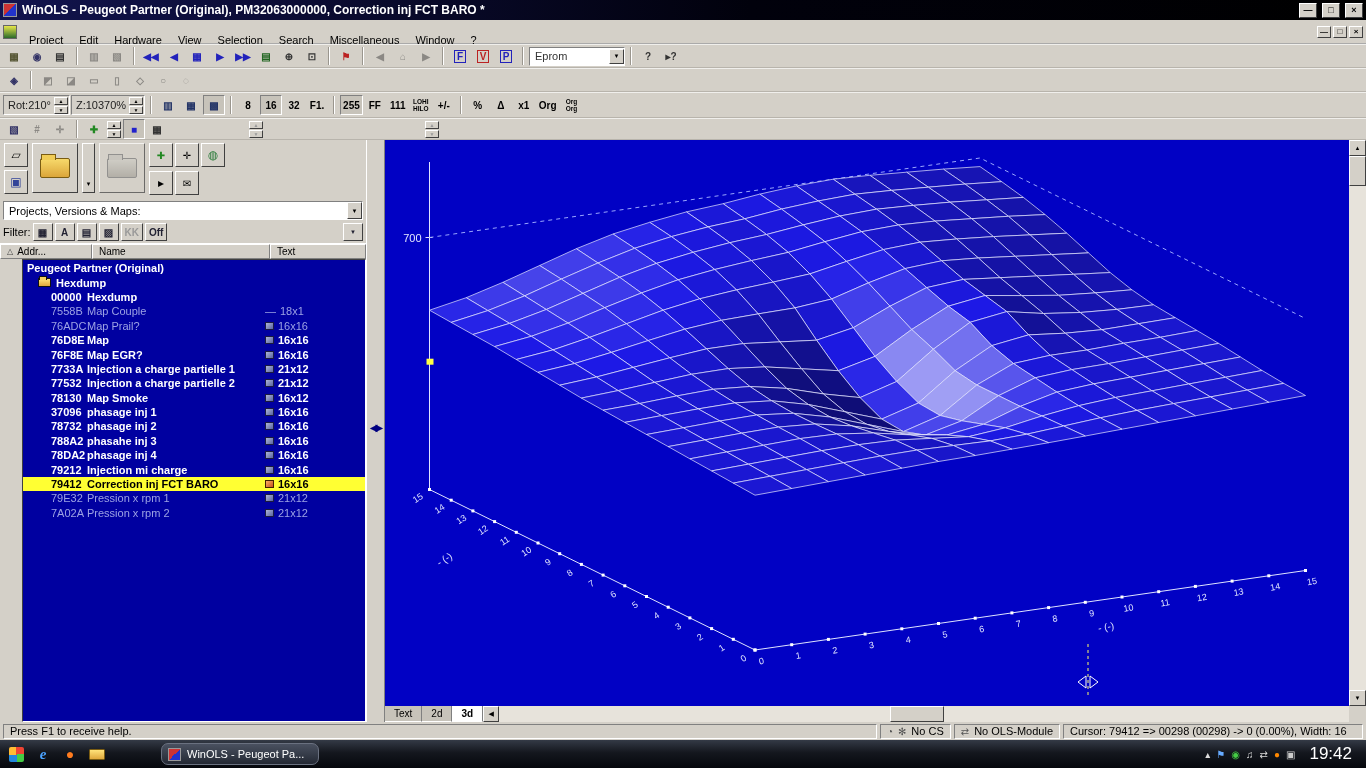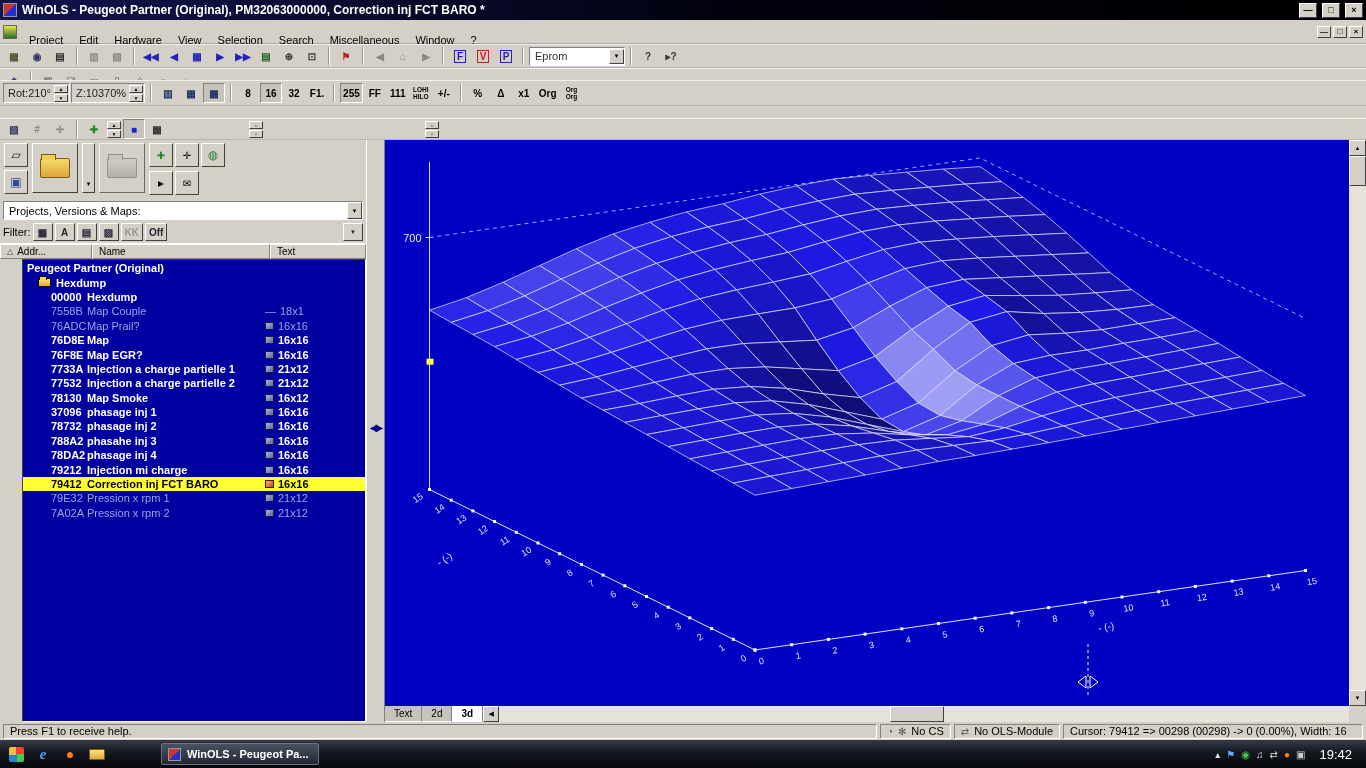--- a/index.html
+++ b/index.html
@@ -15,21 +15,21 @@
   .winbtn.sm{width:14px;height:12px;font-size:8px;line-height:9px;}
 
   
   .menubar{position:absolute;top:20px;left:0;width:100%;height:24px;display:flex;align-items:center;padding:0 3px;gap:0;background:#d4d0c8;border-bottom:1px solid #aaa;}
   .menu-item{padding:4px 8px;}
   .mdi-icon{width:14px;height:14px;background:linear-gradient(180deg,#e6e64a,#2a6a2a);border:1px solid #666;margin-right:4px;}
   .menu-right{margin-left:auto;display:flex;gap:2px;}
 
   
   .tb{position:absolute;left:0;width:100%;display:flex;align-items:center;padding:1px 3px;gap:1px;background:#d4d0c8;border-top:1px solid #f0efec;border-bottom:1px solid #b8b4ac;}
-  #tb1{top:44px;height:24px;} #tb2{top:68px;height:24px;} #tb3{top:80px;height:26px;} #tb4{top:118px;height:22px;}
+  #tb1{top:44px;height:24px;} #tb2{top:68px;height:24px;} #tb3{top:92px;height:26px;} #tb4{top:118px;height:22px;}
   .tb-btn{min-width:22px;height:20px;display:flex;align-items:center;justify-content:center;font-size:10px;font-weight:bold;padding:0 2px;border:1px solid transparent;color:#222;}
   .tb-btn.on{border:1px solid;border-color:#808080 #fff #fff #808080;background:#c7c3ba;}
   .tb-btn.dis{opacity:.45;}
   .tb-btn.small{font-size:6.5px;line-height:7px;white-space:pre-line;text-align:center;}
   .boxed{border:1px solid currentColor;padding:0 2px;font-weight:bold;}
   .tb-sep{width:2px;height:18px;border-left:1px solid #9a968e;border-right:1px solid #fff;margin:0 4px;flex:none;}
   .tb-combo{height:19px;background:#fff;border:1px solid;border-color:#808080 #fff #fff #808080;display:flex;align-items:center;padding-left:5px;color:#333;}
   .cb-arrow{width:15px;height:15px;background:#d4d0c8;border:1px solid;border-color:#fff #404040 #404040 #fff;margin-left:auto;display:flex;align-items:center;justify-content:center;font-size:6px;color:#000;}
   .tb-spin{display:flex;align-items:center;border:1px solid;border-color:#808080 #fff #fff #808080;background:#d4d0c8;height:20px;padding:0 1px 0 4px;font-size:11px;font-weight:normal;color:#222;}
   .spin-arrows{display:flex;flex-direction:column;margin-left:3px;gap:1px;}
@@ -98,26 +98,26 @@
   .statusbar{position:absolute;left:0;top:722px;width:100%;height:18px;background:#d4d0c8;display:flex;align-items:center;gap:3px;padding:0 3px;}
   .sb-cell{height:15px;border:1px solid;border-color:#808080 #fff #fff #808080;display:flex;align-items:center;padding:0 6px;gap:5px;white-space:nowrap;}
   .sb-help{flex:1;}
   .sb-ico{font-size:10px;color:#555;}
 
   
   .taskbar{position:absolute;left:0;top:740px;width:100%;height:28px;background:linear-gradient(#343a46,#14171e 45%,#05070c);display:flex;align-items:center;padding:0 6px;gap:7px;color:#fff;}
   .ql-icon{width:20px;height:20px;display:flex;align-items:center;justify-content:center;font-size:13px;flex:none;}
   .win-logo{width:15px;height:15px;background:conic-gradient(#e43 0 25%,#4c4 25% 50%,#28d 50% 75%,#fb3 75%);border-radius:2px;}
   .folder-small{width:16px;height:11px;background:linear-gradient(#ffe37a,#e0a83c);border:1px solid #7a5c12;border-radius:1px;}
-  .task-btn{width:158px;height:22px;background:linear-gradient(#4a5160,#232833);border:1px solid #6a7180;border-radius:2px;display:flex;align-items:center;gap:6px;padding:0 6px;font-weight:bold;}
+  .task-btn{width:158px;height:22px;background:linear-gradient(#4a5160,#232833);border:1px solid #6a7180;border-radius:7px;display:flex;align-items:center;gap:6px;padding:0 6px;}
   .task-ico{width:13px;height:13px;background:linear-gradient(135deg,#c33 0 50%,#23c 50% 100%);border:1px solid #999;flex:none;}
   .task-label{white-space:nowrap;overflow:hidden;font-size:11px;}
   .tray{margin-left:auto;display:flex;align-items:center;gap:6px;}
   .tray-ico{font-size:10px;}
-  .tray-time{padding:0 8px;font-size:13px;}
+  .tray-time{padding:0 8px;font-size:17px;}
 </style>
 </head>
 <body>
 
 <div class="win">
 
   <div class="titlebar">
     <div class="app-icon"></div>
     <div class="title-text">WinOLS - Peugeot Partner (Original), PM32063000000, Correction inj FCT BARO *</div>
     <div class="winbtn">—</div>

